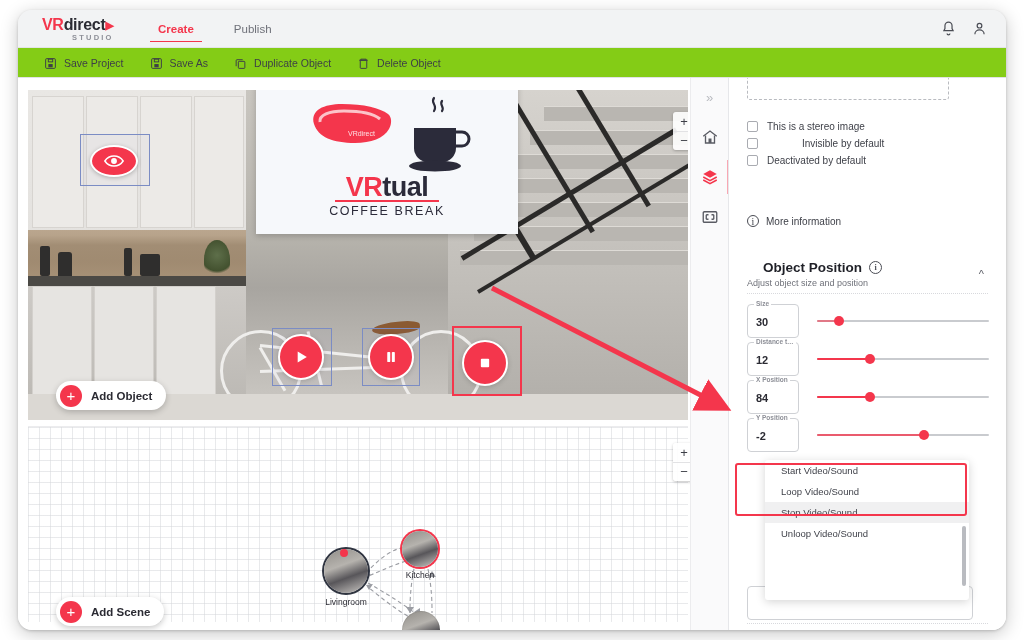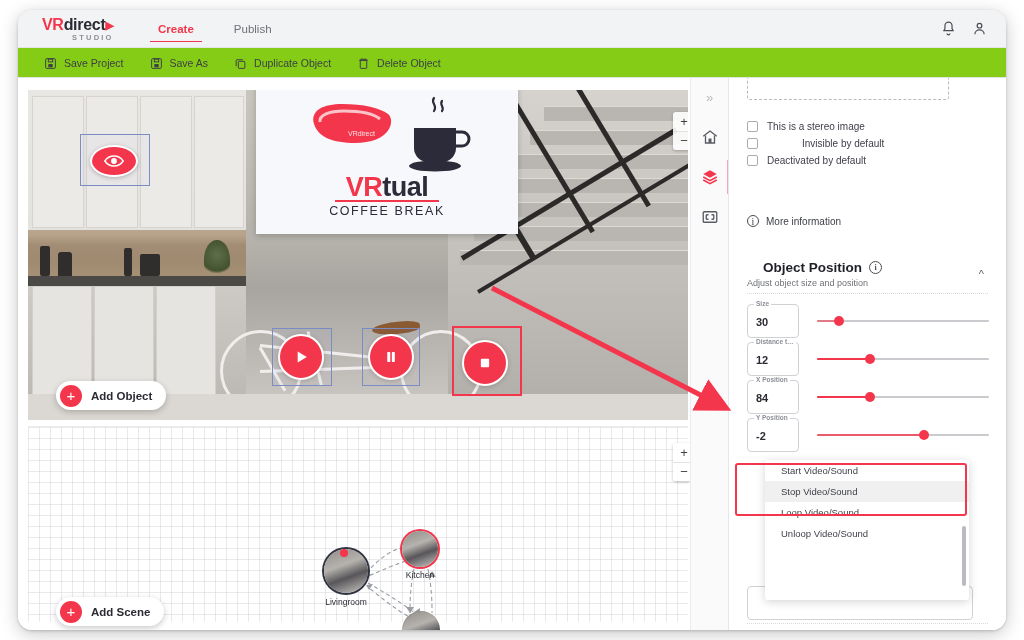--- a/index.html
+++ b/index.html
@@ -761,22 +761,22 @@
             <div class="slider-track"></div>
             <div class="slider-fill" style="width:62%;opacity:.75;"></div>
             <div class="slider-thumb" style="left:calc(62% - 5px);"></div>
           </div>
         </div>
 
         <div class="select-ghost"></div>
 
         <div class="dropdown">
           <div class="dd-item">Start Video/Sound</div>
+          <div class="dd-item">Loop Video/Sound</div>
           <div class="dd-item hovered">Stop Video/Sound</div>
-          <div class="dd-item">Loop Video/Sound</div>
           <div class="dd-item">Unloop Video/Sound</div>
           <div class="dd-scroll"></div>
         </div>
         <div class="dd-highlight"></div>
 
         <div class="panel-divider"></div>
 
       </div>
     </div>
   </div>

